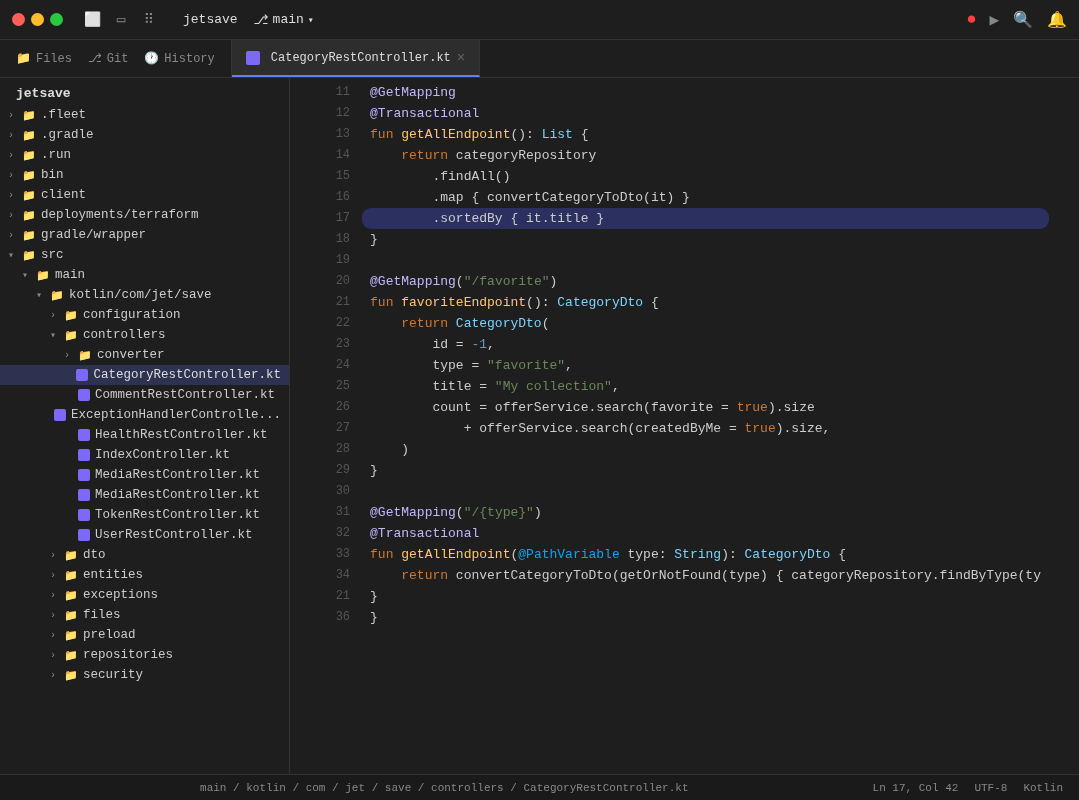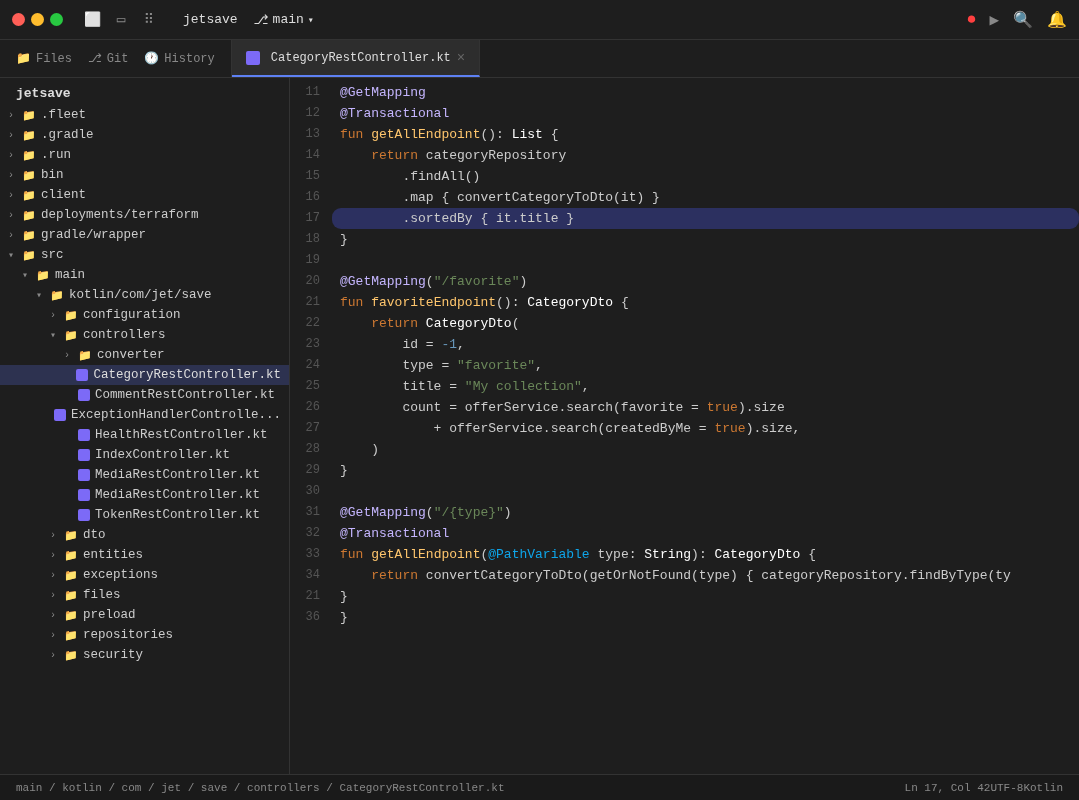--- a/index.html
+++ b/index.html
@@ -191,20 +191,21 @@
       font-size: 11px;
     }
 
     
     .editor {
       flex: 1;
       background: #1e1e1e;
       display: flex;
       flex-direction: column;
       overflow: hidden;
+      align-items: center;
     }
     .code-area {
       flex: 1;
       overflow: auto;
       display: flex;
     }
     .line-numbers {
       padding: 4px 12px 4px 8px;
       text-align: right;
       color: #555;
@@ -230,42 +231,44 @@
     }
     .code-line.highlighted {
       background: #2c3060;
       border-radius: 9px;
     }
     
     .kw { color: #cc7832; }
     .ann { color: #c4b5fd; }
     .fn { color: #ffc66d; }
     .str { color: #6a8759; }
-    .type { color: #ffffff; }
+    .type { color: #7dd3fc; }
     .param { color: #0ea5e9; }
     .num { color: #6897bb; }
     .plain { color: #ccc; }
 
     
     .statusbar {
       height: 26px;
       background: #1a1a1a;
       border-top: 1px solid #333;
       display: flex;
       align-items: center;
       padding: 0 16px;
       font-size: 11px;
       color: #888;
       flex-shrink: 0;
     }
     .statusbar-path {
       flex: 1;
+      text-align: center;
     }
     .statusbar-right {
       display: flex;
+      gap: 16px;
     }
 
     
     ::-webkit-scrollbar { width: 6px; height: 6px; }
     ::-webkit-scrollbar-track { background: #1e1e1e; }
     ::-webkit-scrollbar-thumb { background: #444; border-radius: 3px; }
   </style>
 </head>
 <body>
 
@@ -443,20 +446,26 @@
           <span class="indent" style="width:56px;display:inline-block;"></span>
           <span class="tree-arrow"> </span>
           <span class="file-icon kt" style="display:inline-block;width:12px;height:12px;background:#7c6af7;border-radius:2px;margin-right:5px;flex-shrink:0;"></span>
           <span>MediaRestController.kt</span>
         </div>
         <div class="tree-item">
           <span class="indent" style="width:56px;display:inline-block;"></span>
           <span class="tree-arrow"> </span>
           <span class="file-icon kt" style="display:inline-block;width:12px;height:12px;background:#7c6af7;border-radius:2px;margin-right:5px;flex-shrink:0;"></span>
           <span>TokenRestController.kt</span>
+        </div>
+        <div class="tree-item">
+          <span class="indent" style="width:56px;display:inline-block;"></span>
+          <span class="tree-arrow"> </span>
+          <span class="file-icon kt" style="display:inline-block;width:12px;height:12px;background:#7c6af7;border-radius:2px;margin-right:5px;flex-shrink:0;"></span>
+          <span>UserRestController.kt</span>
         </div>
         <div class="tree-item">
           <span class="indent" style="width:42px;display:inline-block;"></span>
           <span class="tree-arrow">›</span>
           <span class="folder-icon">📁</span>
           <span>dto</span>
         </div>
         <div class="tree-item">
           <span class="indent" style="width:42px;display:inline-block;"></span>
           <span class="tree-arrow">›</span>

